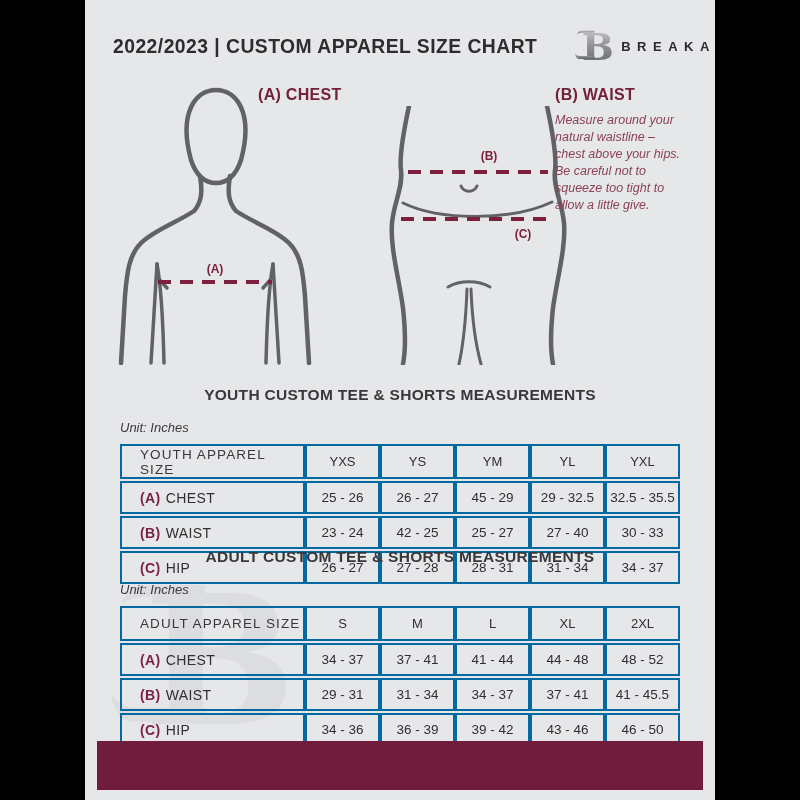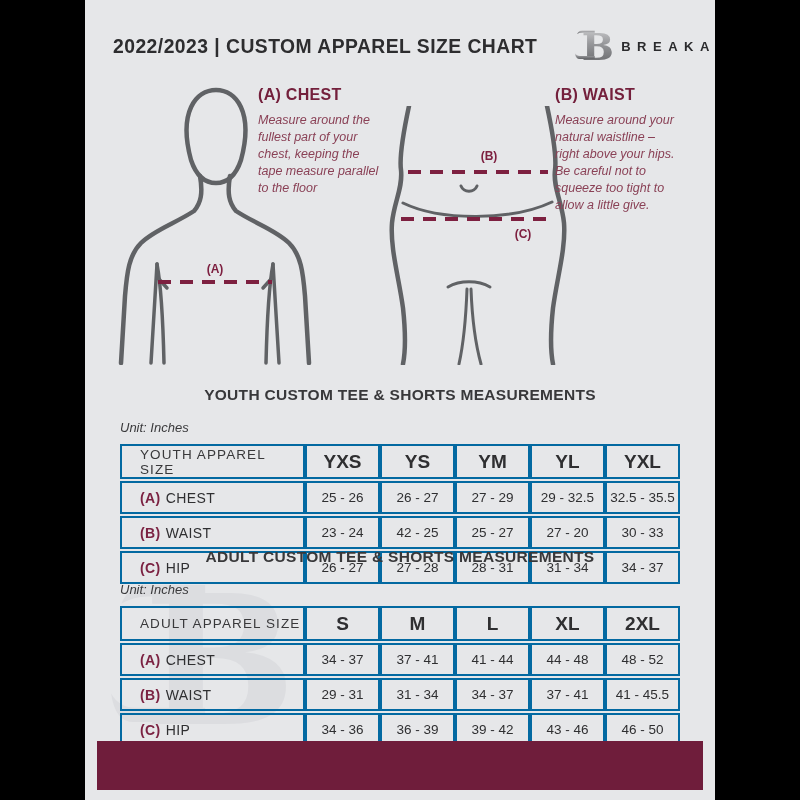--- a/index.html
+++ b/index.html
@@ -48,21 +48,21 @@
     width:560px;table-layout:fixed;
     border-collapse:separate;border-spacing:0 2px;
   }
   table.size col.c0{width:185px;}
   table.size col.cn{width:75px;}
   table.size th,table.size td{
     border:2px solid #0369a1;background:transparent;
     padding:0 0 0 0;height:29px;text-align:center;
     font-size:13.5px;color:#2f2f31;
   }
-  table.size th{height:31px;font-weight:700;font-size:19px;}
+  table.size th{height:31px;font-weight:400;font-size:13px;}
   table.size th.rowhead{
     font-weight:400;text-align:left;padding-left:18px;font-size:13.5px;
     letter-spacing:1.1px;color:#39393b;
   }
   table.size td.rowlabel{
     text-align:left;padding-left:18px;letter-spacing:.4px;font-size:14px;
   }
   td.rowlabel .pfx{font-weight:800;color:#7b2242;margin-right:5px;}
   
   .footer-bar{
@@ -153,32 +153,27 @@
 
       <line x1="20" y1="66" x2="160" y2="66" stroke="#7d2040" stroke-width="4" stroke-dasharray="13 9"></line>
       <text x="101" y="54" text-anchor="middle" class="labeltxt">(B)</text>
 
       <line x1="13" y1="113" x2="163" y2="113" stroke="#7d2040" stroke-width="4" stroke-dasharray="13 9"></line>
       <text x="135" y="132" text-anchor="middle" class="labeltxt">(C)</text>
     </svg>
 
     <div class="guide" style="left:173px;top:86px;width:158px;">
       <h3>(A) CHEST</h3>
-      <p>Measure around the
-fullest part of your
-chest, keeping the
-tape measure parallel
-to the floor</p>
     </div>
 
     <div class="guide" style="left:470px;top:86px;width:155px;">
       <h3>(B) WAIST</h3>
       <p>Measure around your
 natural waistline –
-right above your hips.
+chest above your hips.
 Be careful not to
 squeeze too tight to
 allow a little give.</p>
     </div>
 
 
     <div class="tbl-section" style="top:370px;">
       <p class="tbl-title">YOUTH CUSTOM TEE &amp; SHORTS MEASUREMENTS</p>
       <p class="tbl-unit">Unit: Inches</p>
       <table class="size">
@@ -196,30 +191,30 @@
           <th>YXS</th>
           <th>YS</th>
           <th>YM</th>
           <th>YL</th>
           <th>YXL</th>
         </tr>
         <tr>
           <td class="rowlabel"><span class="pfx">(A)</span><span>CHEST</span></td>
           <td>25 - 26</td>
           <td>26 - 27</td>
-          <td>27 - 29</td>
+          <td>45 - 29</td>
           <td>29 - 32.5</td>
           <td>32.5 - 35.5</td>
         </tr>
         <tr>
           <td class="rowlabel"><span class="pfx">(B)</span><span>WAIST</span></td>
           <td>23 - 24</td>
           <td>42 - 25</td>
           <td>25 - 27</td>
-          <td>27 - 20</td>
+          <td>27 - 40</td>
           <td>30 - 33</td>
         </tr>
         <tr>
           <td class="rowlabel"><span class="pfx">(C)</span><span>HIP</span></td>
           <td>26 - 27</td>
           <td>27 - 28</td>
           <td>28 - 31</td>
           <td>31 - 34</td>
           <td>34 - 37</td>
         </tr>

